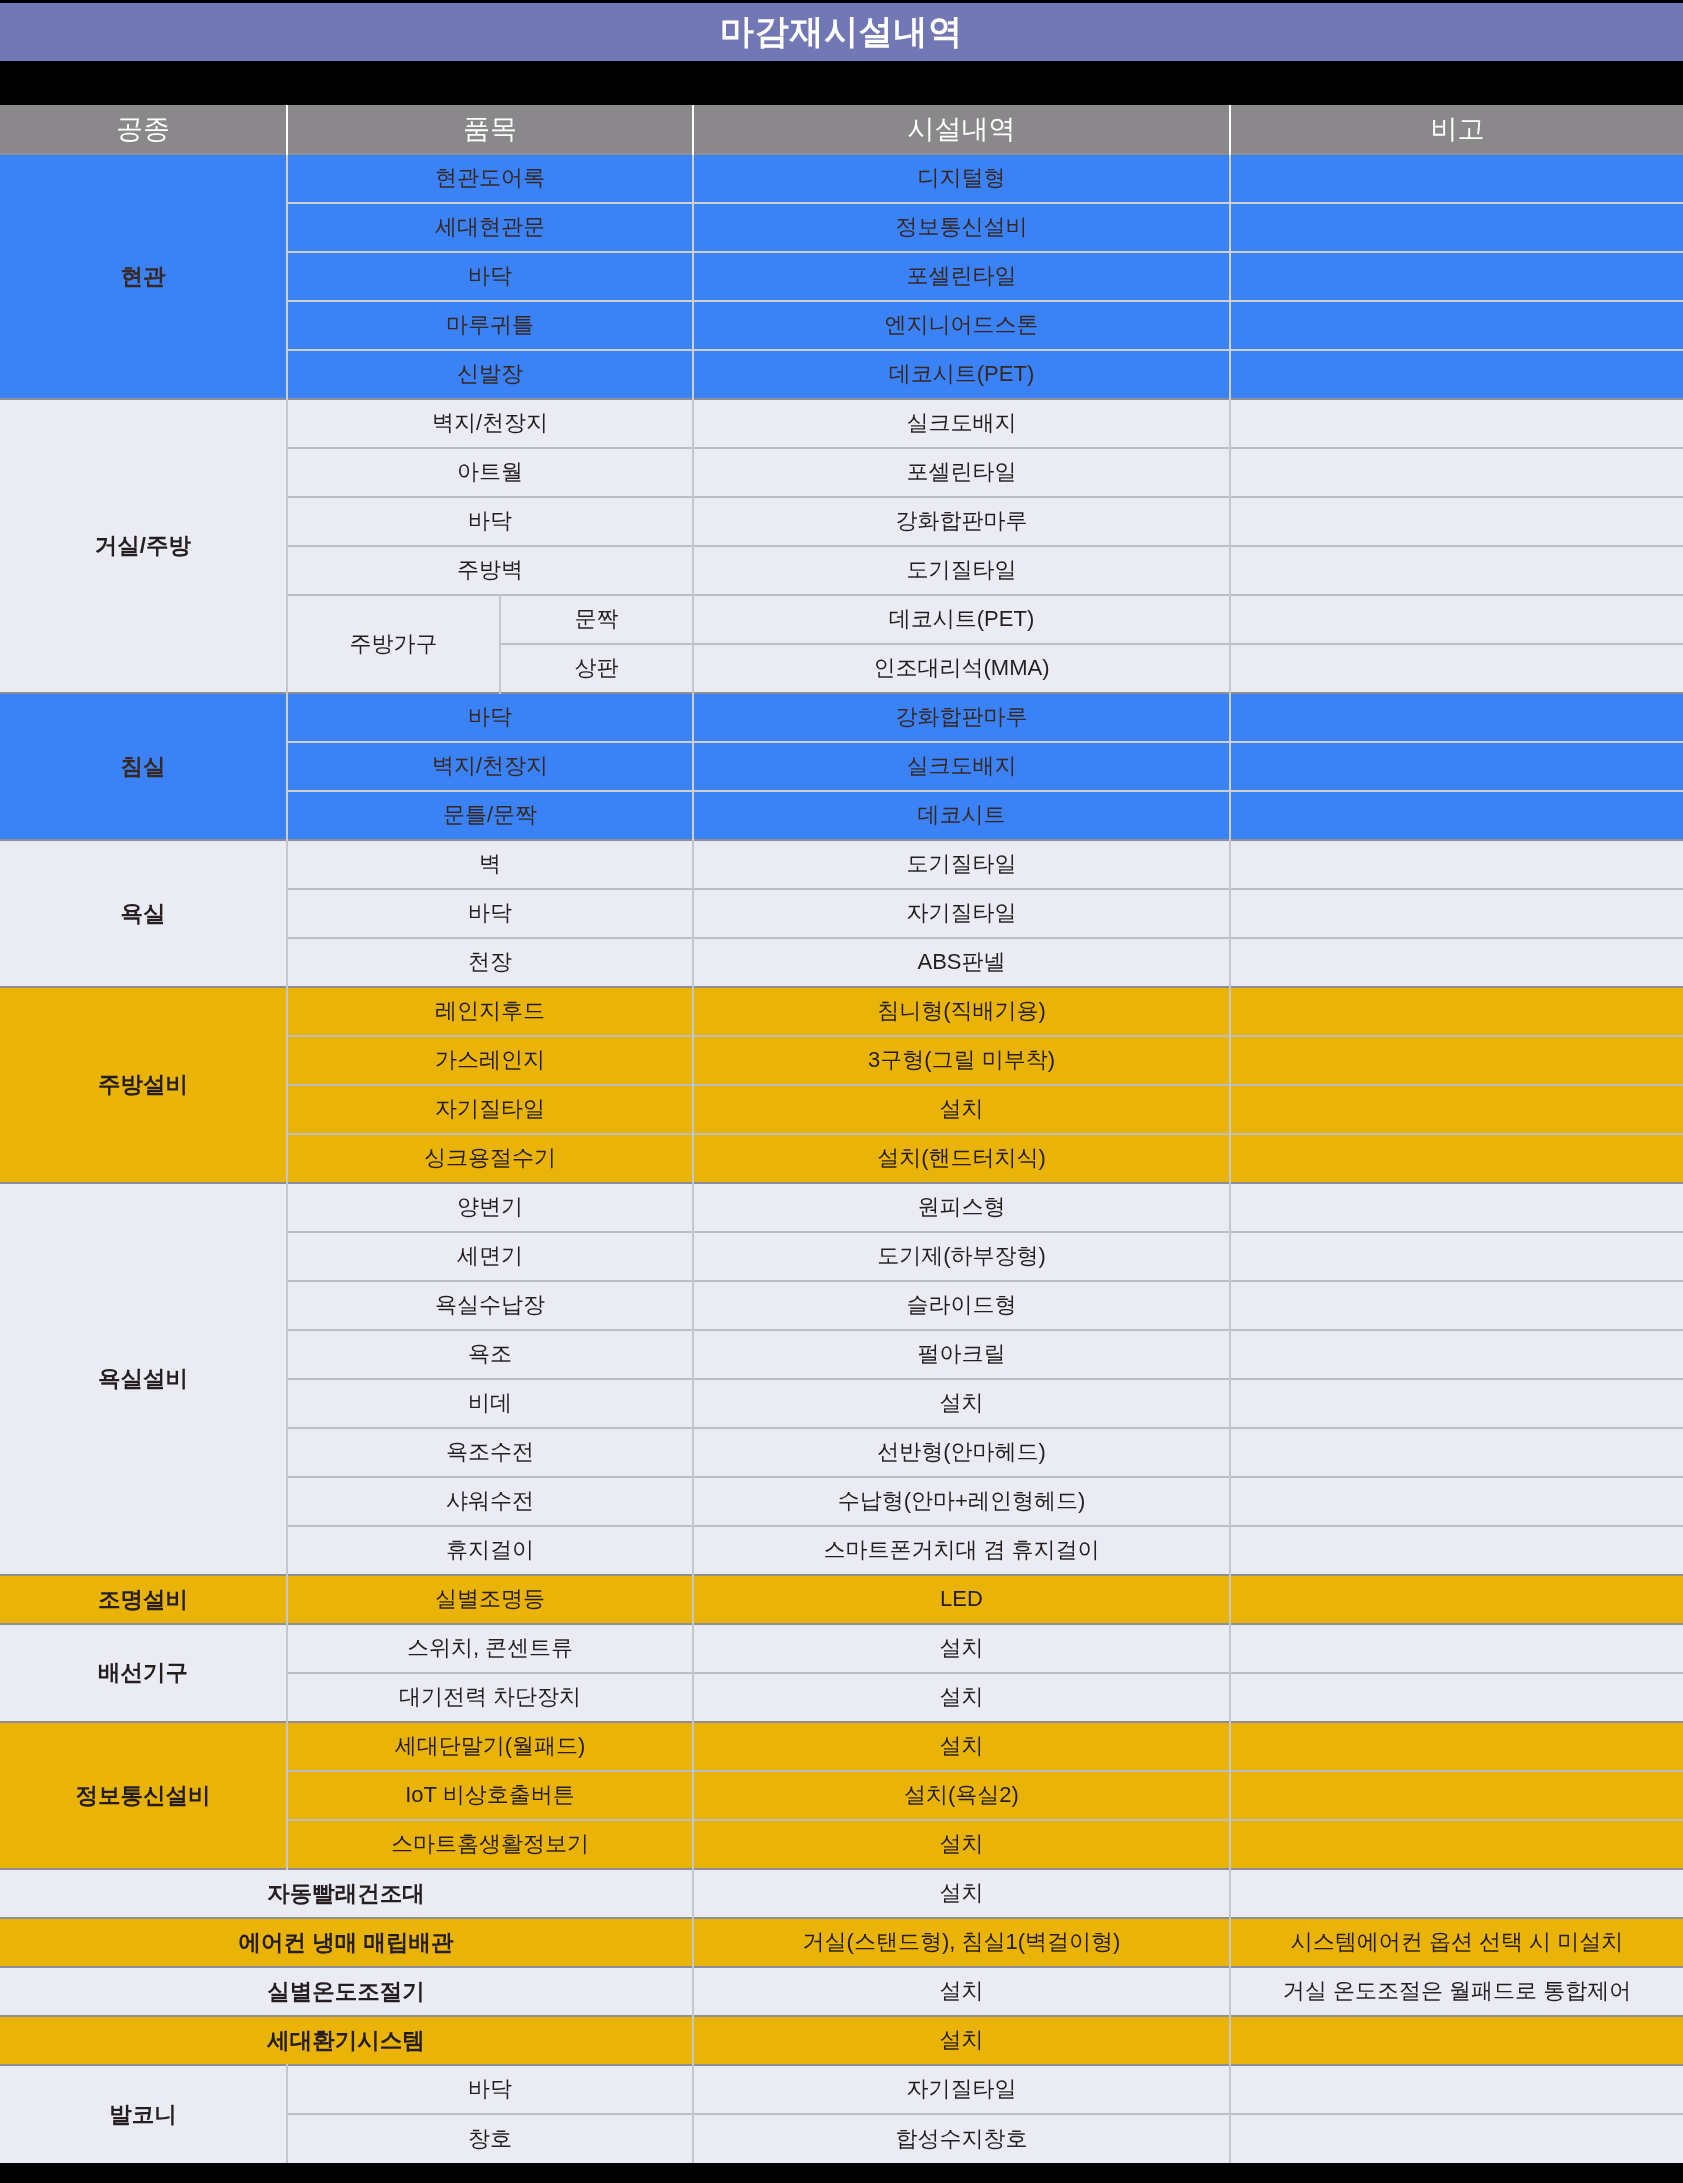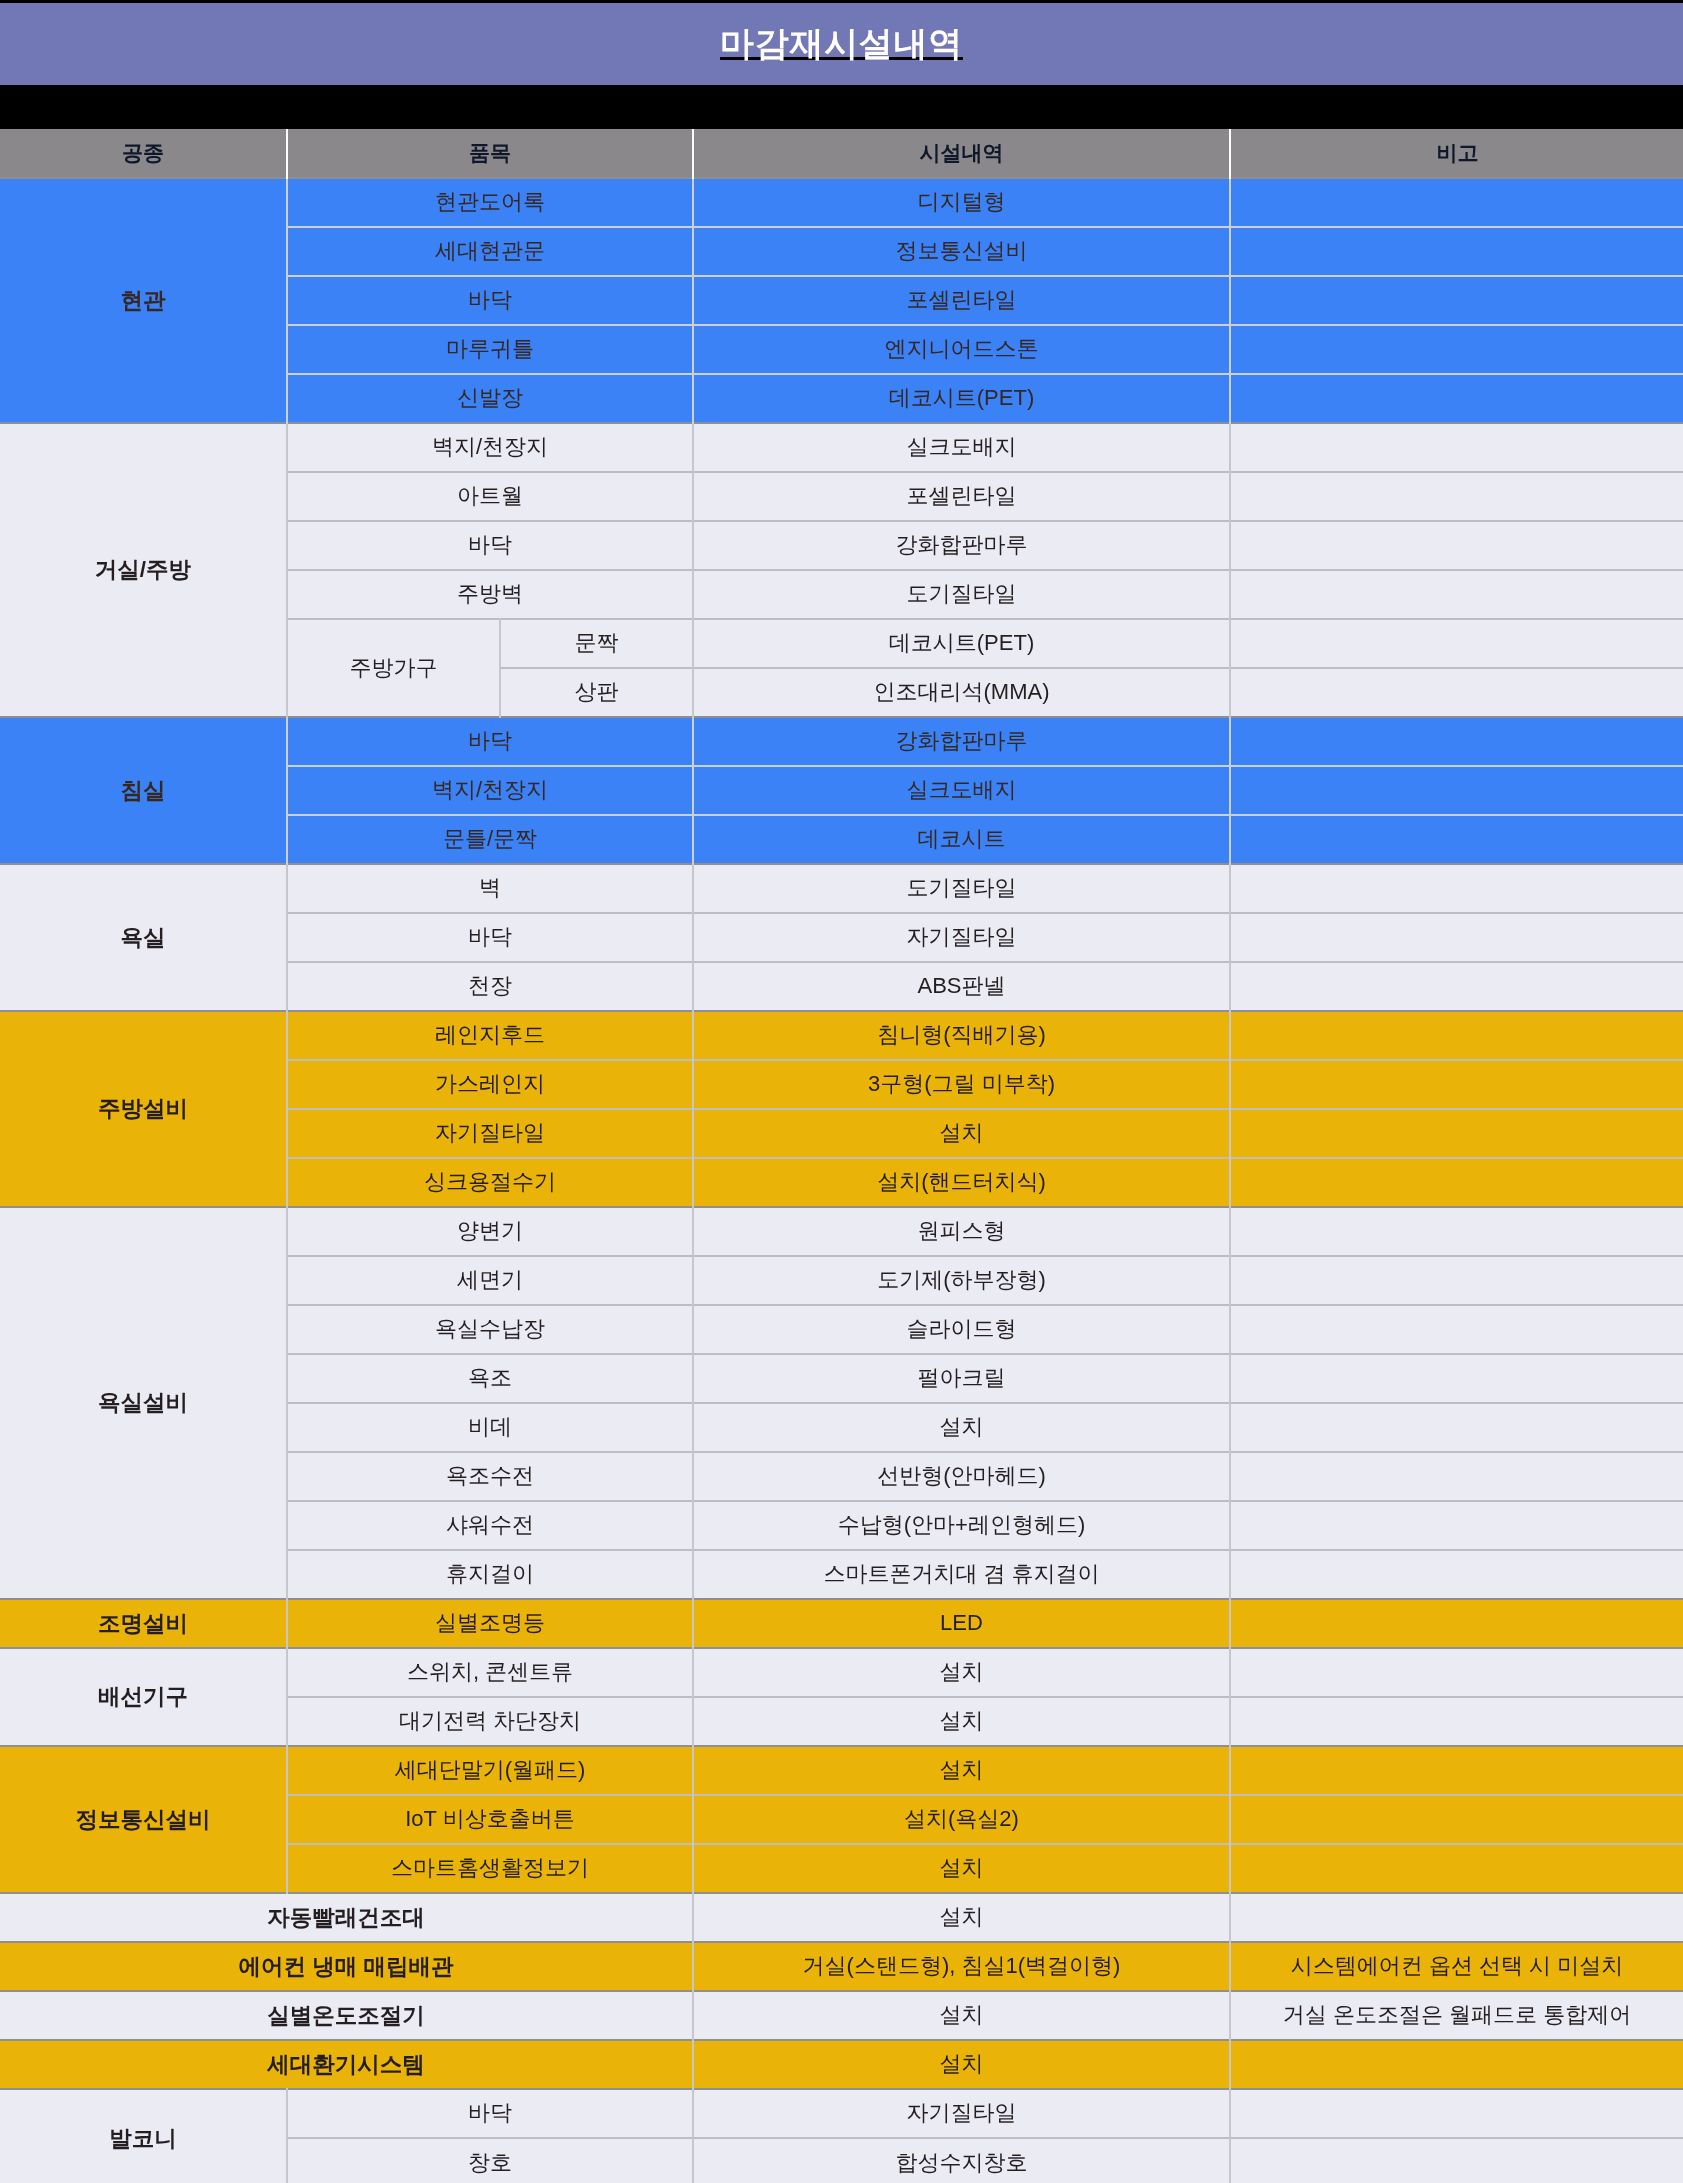--- a/index.html
+++ b/index.html
@@ -4,40 +4,40 @@
 <style>
   html, body { margin: 0; padding: 0; }
   body {
     width: 1683px; height: 2183px;
     background: #000;
     font-family: "Liberation Sans", "DejaVu Sans", sans-serif;
     position: relative;
   }
   .top-strip { height: 2.9px; background: #000; }
   .title-bar {
-    height: 82px; background: #7277b5;
-    display: flex; align-items: center; justify-content: center; text-decoration: underline;
+    height: 58px; background: #7277b5;
+    display: flex; align-items: center; justify-content: center;
   }
   .title-bar .title-text {
     color: #ffffff; font-weight: bold; font-size: 34px; letter-spacing: 0.7px;
   }
   .title-gap { height: 44px; background: #000; }
 
   table.spec {
     width: 1683px; border-collapse: collapse; table-layout: fixed;
     background: #000;
   }
   tr { height: 49px; }
   th, td {
     text-align: center; vertical-align: middle;
     padding: 0; overflow: hidden;
   }
   th {
-    background: #8a888b; color: #0f172a;
-    font-weight: bold; font-size: 21px;
+    background: #8a888b; color: #ffffff;
+    font-weight: normal; font-size: 27px;
     border-right: 2.2px solid #ffffff;
   }
   th.h-note { border-right: none; }
 
   td { font-size: 22px; color: #241e20; }
 
   
   tr.lav  td { background: #ebebf4; }
   tr.white td { background: #eab308; }
   tr.dark td { background: #3b82f6; color: #37271f; }

